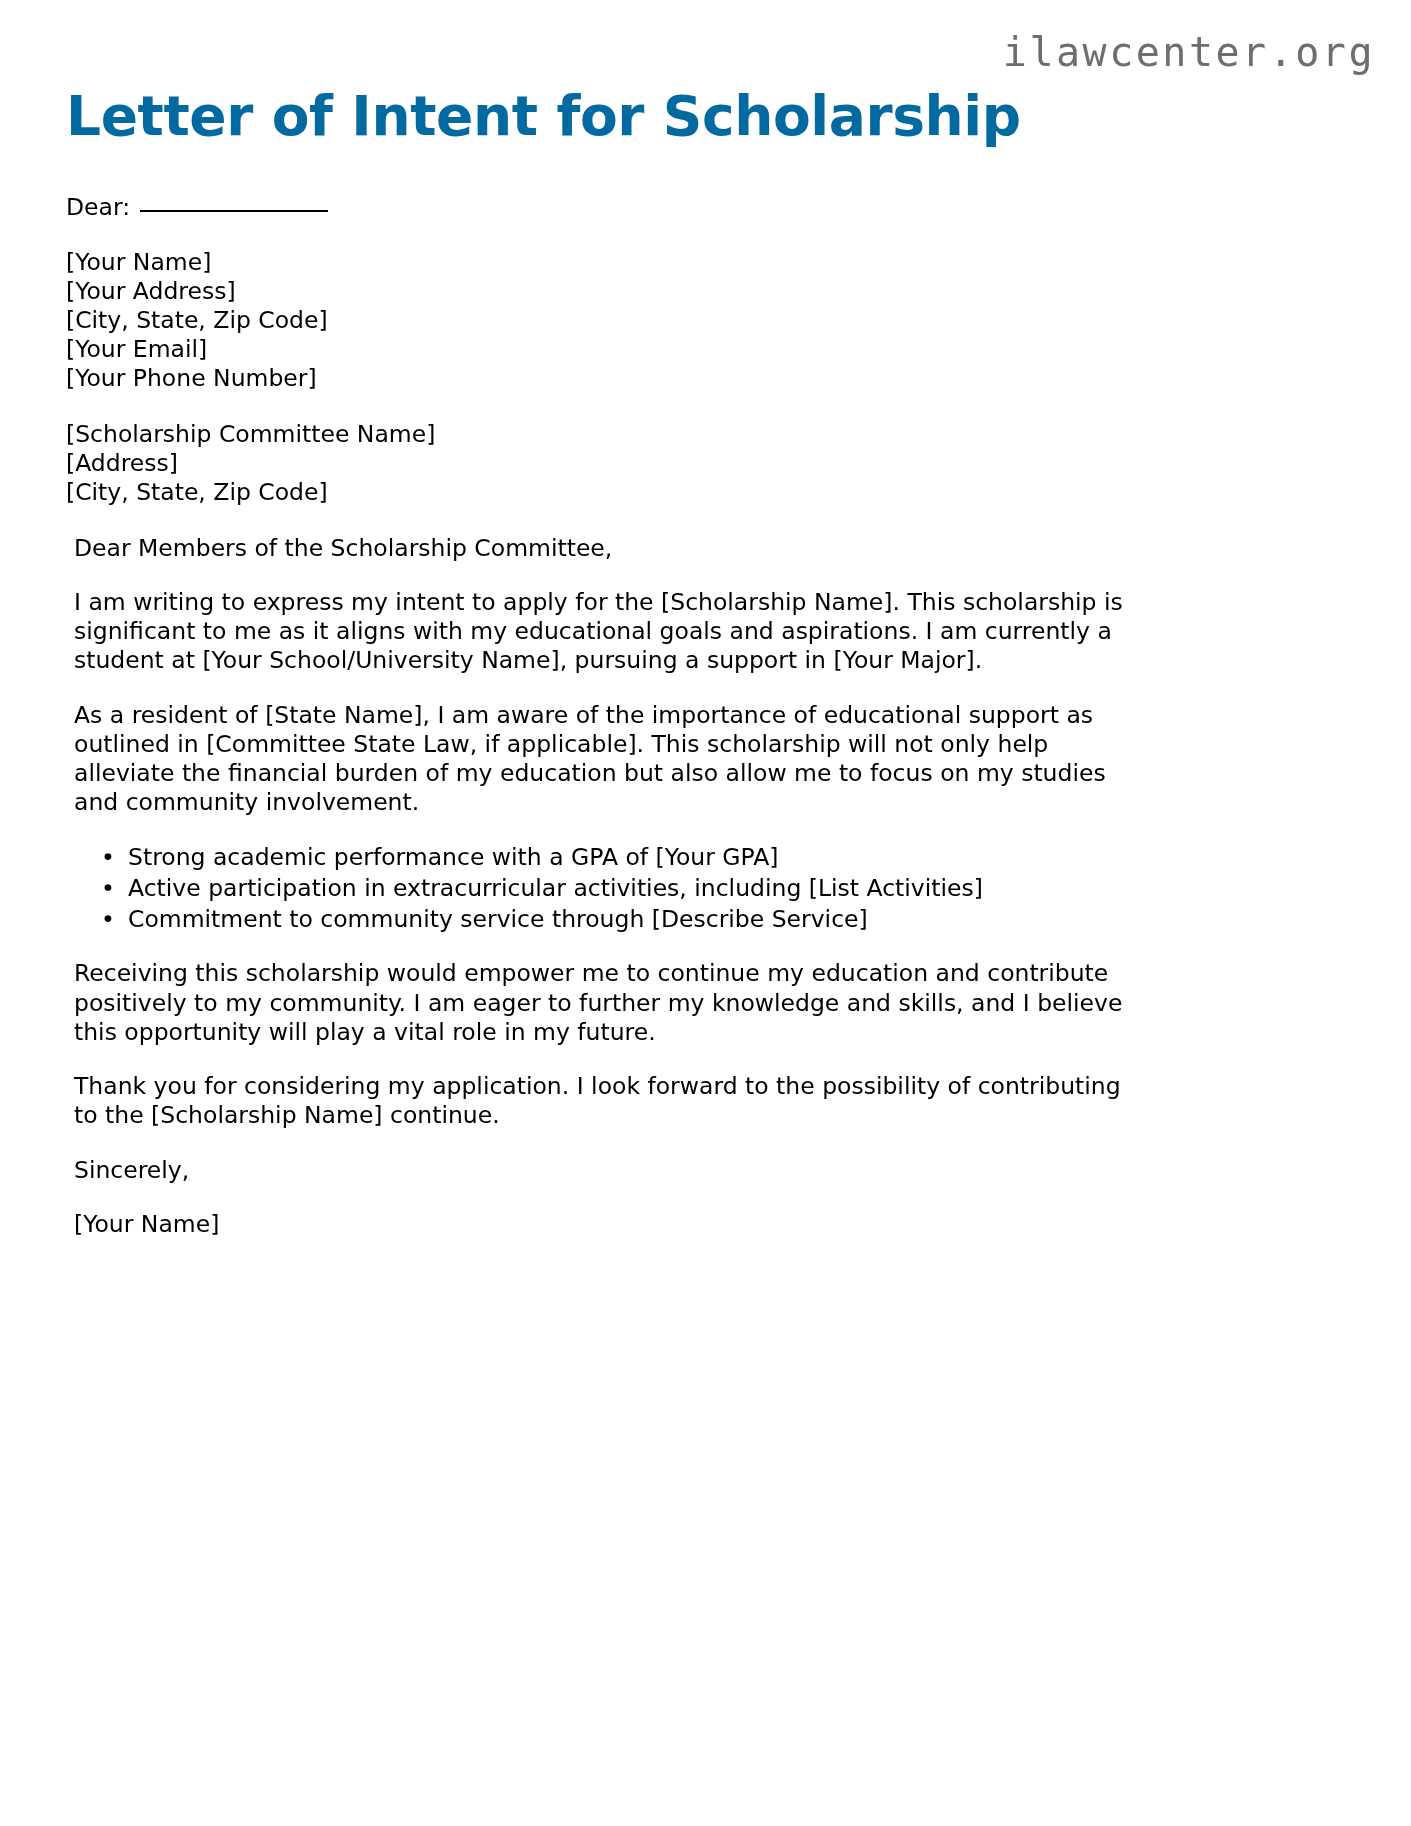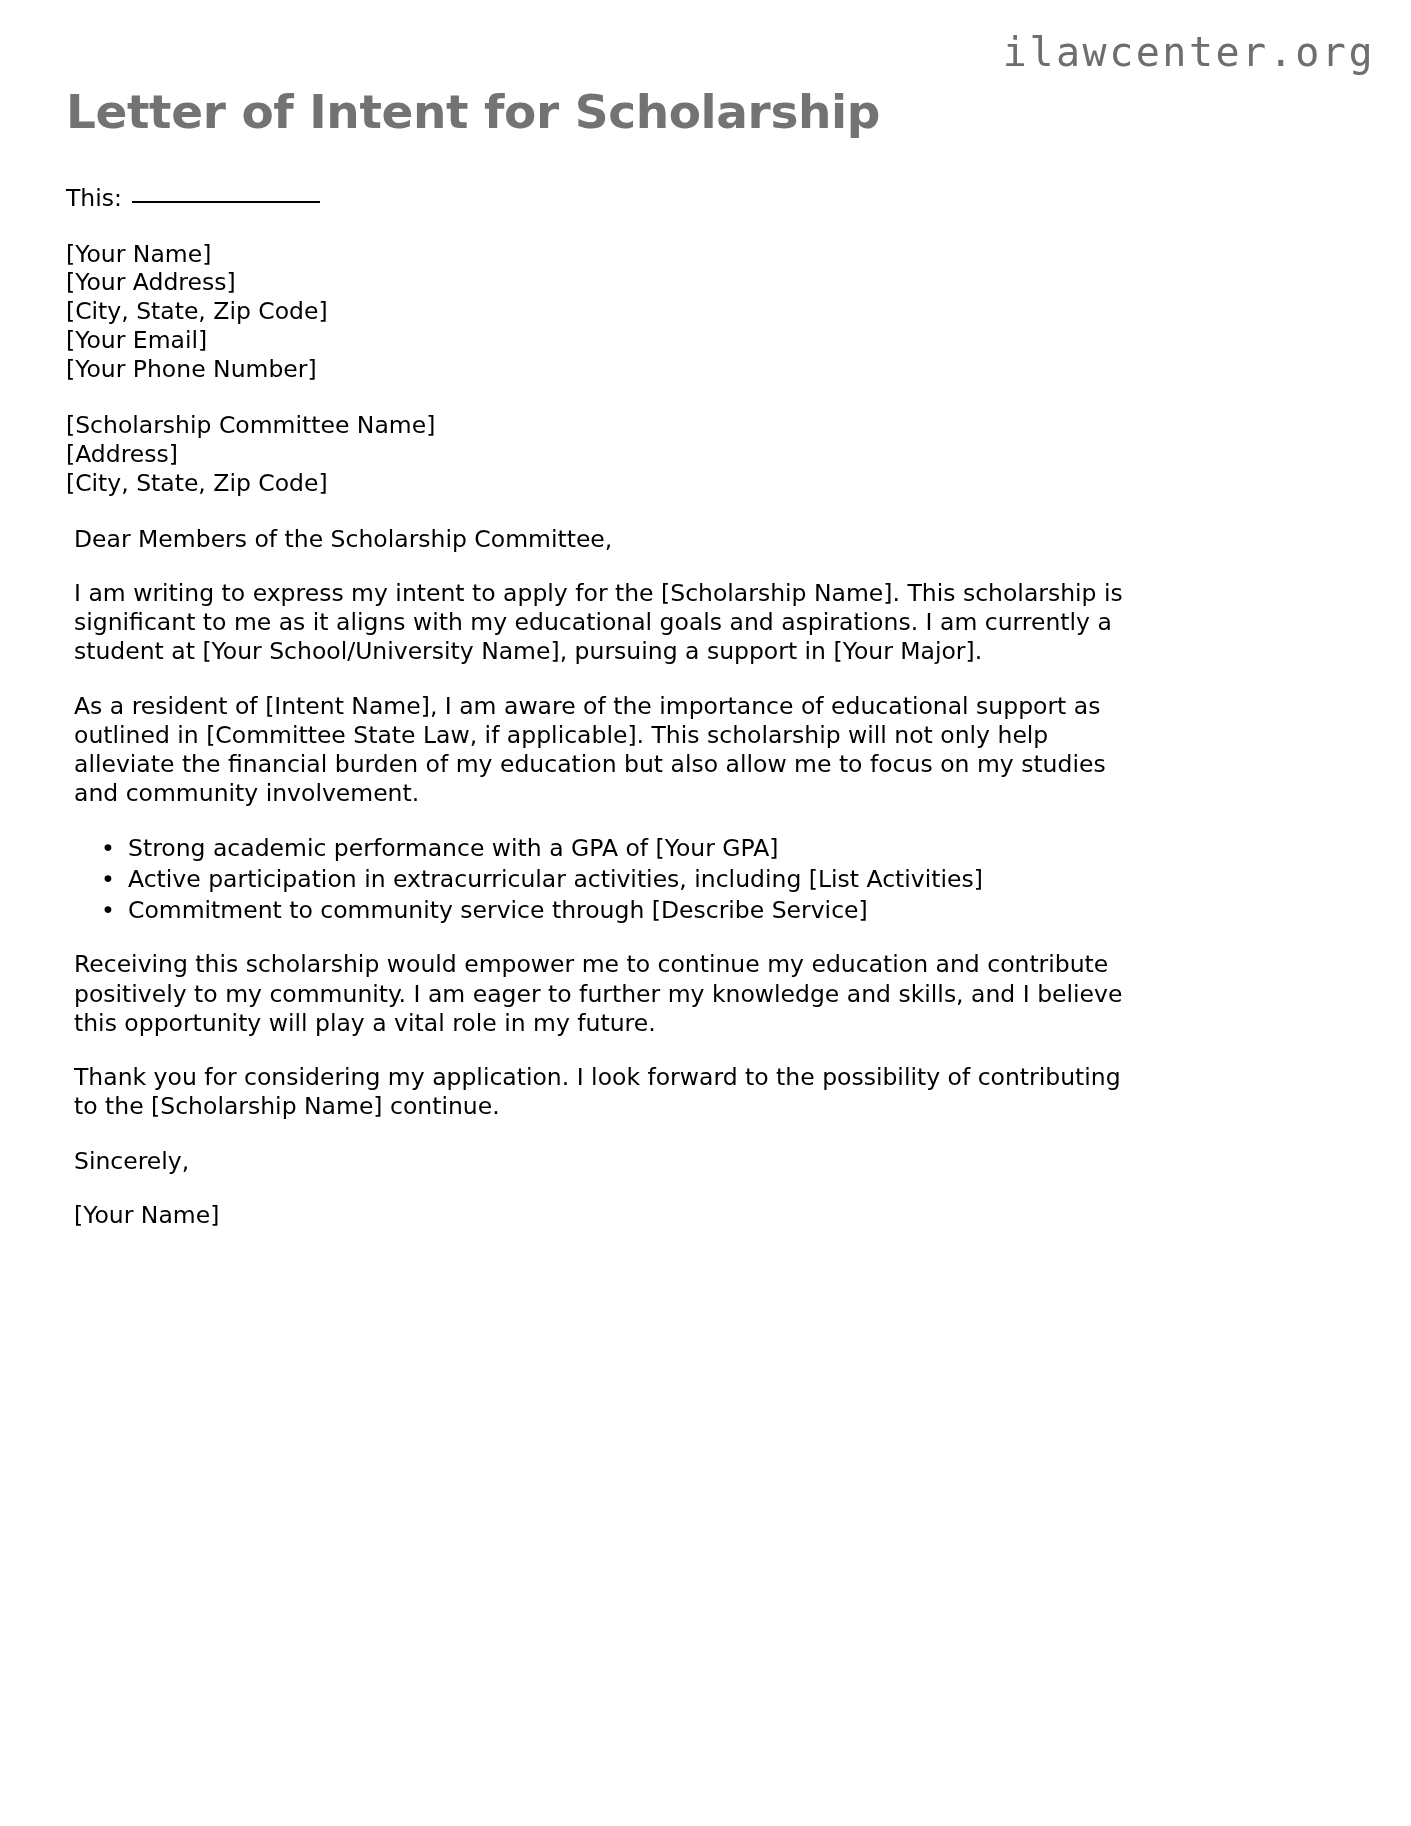--- a/index.html
+++ b/index.html
@@ -40,25 +40,25 @@
   .content {
     position: absolute;
     left: 66px;
     top: 86px;
     width: 1074px;
   }
 
   .doc-title {
     font-family: "DejaVu Sans", "Liberation Sans", sans-serif;
     font-weight: bold;
-    font-size: 47px;
+    font-size: 55px;
     line-height: 1.12;
     letter-spacing: -0.4px;
     margin: 0 0 44px 0;
-    color: #737373;
+    color: #0369a1;
   }
 
   .block {
     margin: 0 0 27px 0;
     font-size: 23.5px;
     line-height: 1.23;
   }
 
   .para {
     margin: 0 0 25px 8px;
@@ -114,42 +114,42 @@
 
 <div class="page">
 
   <div class="watermark">ilawcenter.org</div>
 
   <div class="content">
 
     <h1 class="doc-title">Letter of Intent for Scholarship</h1>
 
     <div class="block">
-      <span class="date-line"><span>This:</span><span class="date-blank"></span></span>
+      <span class="date-line"><span>Dear:</span><span class="date-blank"></span></span>
     </div>
 
     <div class="block">
       <span class="line">[Your Name]</span>
       <span class="line">[Your Address]</span>
       <span class="line">[City, State, Zip Code]</span>
       <span class="line">[Your Email]</span>
       <span class="line">[Your Phone Number]</span>
     </div>
 
     <div class="block">
       <span class="line">[Scholarship Committee Name]</span>
       <span class="line">[Address]</span>
       <span class="line">[City, State, Zip Code]</span>
     </div>
 
     <p class="para">Dear Members of the Scholarship Committee,</p>
 
     <p class="para"><span>I am writing to express my intent to apply for the </span><b>[Scholarship Name]</b><span>. This scholarship is significant to me as it aligns with my educational goals and aspirations. I am currently a student at </span><b>[Your School/University Name]</b><span>, pursuing a support in </span><b>[Your Major]</b><span>.</span></p>
 
-    <p class="para"><span>As a resident of </span><b>[Intent Name]</b><span>, I am aware of the importance of educational support as outlined in </span><b>[Committee State Law, if applicable]</b><span>. This scholarship will not only help alleviate the financial burden of my education but also allow me to focus on my studies and community involvement.</span></p>
+    <p class="para"><span>As a resident of </span><b>[State Name]</b><span>, I am aware of the importance of educational support as outlined in </span><b>[Committee State Law, if applicable]</b><span>. This scholarship will not only help alleviate the financial burden of my education but also allow me to focus on my studies and community involvement.</span></p>
 
 
     <ul class="bullets">
       <li><span class="dot">•</span><span>Strong academic performance with a GPA of </span><b>[Your GPA]</b></li>
       <li><span class="dot">•</span><span>Active participation in extracurricular activities, including </span><b>[List Activities]</b></li>
       <li><span class="dot">•</span><span>Commitment to community service through </span><b>[Describe Service]</b></li>
     </ul>
 
     <p class="para">Receiving this scholarship would empower me to continue my education and contribute positively to my community. I am eager to further my knowledge and skills, and I believe this opportunity will play a vital role in my future.</p>
 

